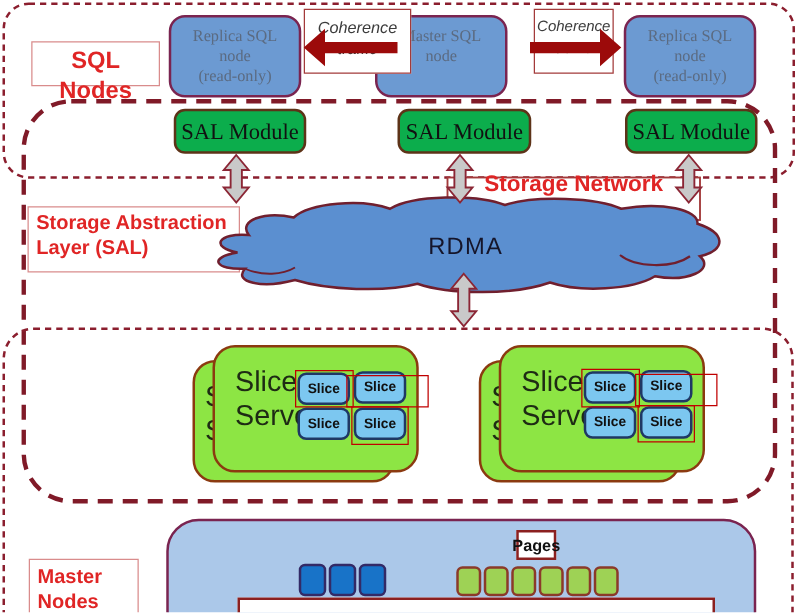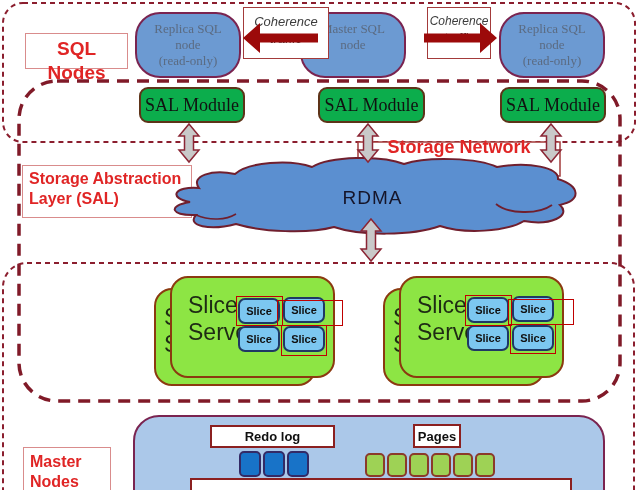--- a/index.html
+++ b/index.html
@@ -14,21 +14,21 @@
   .z1{z-index:1;}
   .z3{z-index:3;}
 
   
   .region-label{
     background:#ffffff;border:1.5px solid #d98c8c;color:#e02525;
     font-weight:bold;line-height:1.25;
   }
   
   .sql-node{
-    background:#6c9ad2;border:2.5px solid #7a2450;border-radius:25px;
+    background:#6c9ad2;border:2.5px solid #7a2450;border-radius:13px;
     color:#5b6b82;font-family:"Liberation Serif",serif;font-size:13px;line-height:16px;
     text-align:center;padding-top:7px;
   }
   
   .coh-box{
     background:#ffffff;border:1.5px solid #a33a3a;color:#3c3c3c;
     font-family:Liberation Sans, sans-serif;font-style:italic;font-size:13px;line-height:17px;
     text-align:center;padding-top:5px;
   }
   
@@ -177,24 +177,21 @@
       <span>Slice</span>
     </div>
   <div class="slice z1" style="left:512px;top:325px;width:42px;height:26px;">
       <span>Slice</span>
     </div>
   <div class="red-overlay z1" style="left:465px;top:295px;width:47px;height:31px;"></div>
   <div class="red-overlay z1" style="left:508px;top:299px;width:66px;height:26px;"></div>
   <div class="red-overlay z1" style="left:510px;top:324px;width:46px;height:30px;"></div>
 
   <div class="abs z1 storage-rect" style="left:133px;top:415px;width:472px;height:100px;"></div>
-  <div class="abs z1 tag-box" style="left:210px;top:425px;width:125px;height:23px;">
-    <span>Redo log</span>
-  </div>
-  <div class="abs z1 tag-box" style="left:413px;top:424px;width:48px;height:24px;">
+  <div class="abs z1 tag-box" style="left:413px;top:424px;width:32px;height:24px;">
     <span>Pages</span>
   </div>
   <div class="block blue z1" style="left:239px;top:451px;width:22px;height:26px;"></div>
   <div class="block blue z1" style="left:263px;top:451px;width:22px;height:26px;"></div>
   <div class="block blue z1" style="left:287px;top:451px;width:22px;height:26px;"></div>
   <div class="block green z1" style="left:365px;top:453px;width:20px;height:24px;"></div>
   <div class="block green z1" style="left:387px;top:453px;width:20px;height:24px;"></div>
   <div class="block green z1" style="left:409px;top:453px;width:20px;height:24px;"></div>
   <div class="block green z1" style="left:431px;top:453px;width:20px;height:24px;"></div>
   <div class="block green z1" style="left:453px;top:453px;width:20px;height:24px;"></div>

